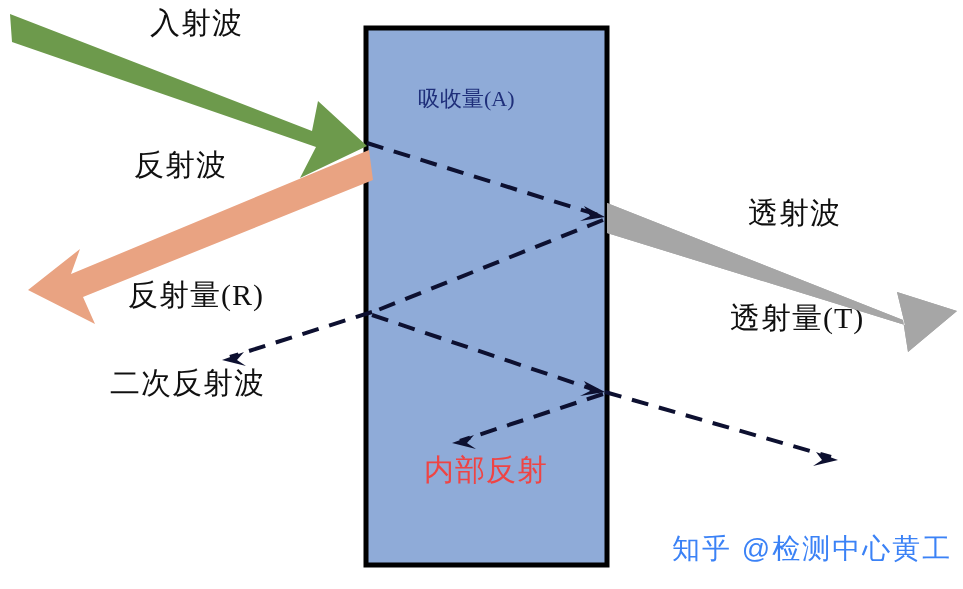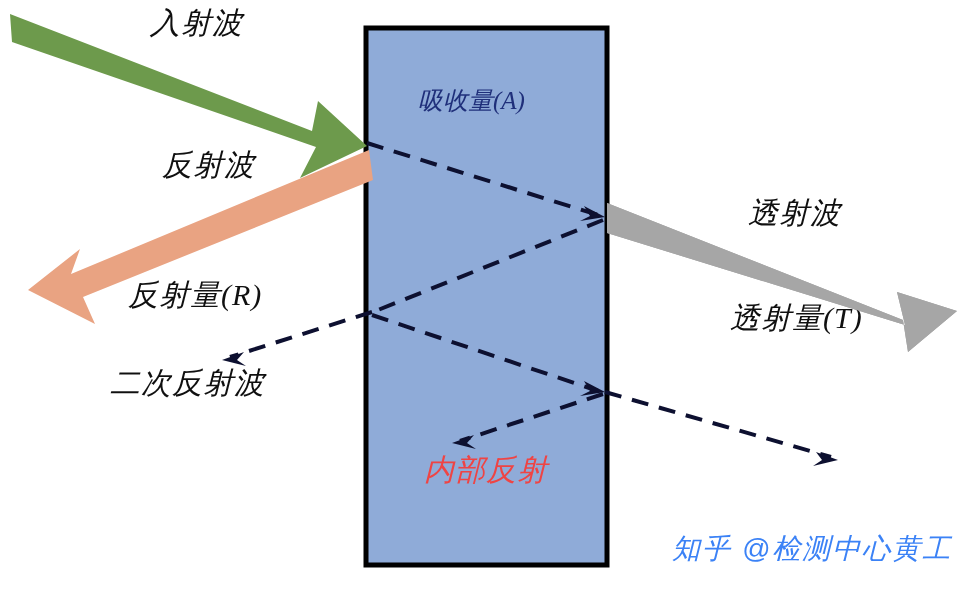--- a/index.html
+++ b/index.html
@@ -9,52 +9,51 @@
   }
   body {
     font-family: "Liberation Serif", "DejaVu Serif", serif;
   }
   #stage {
     position: relative;
     width: 963px;
     height: 589px;
     background: #ffffff;
     overflow: hidden;
-    font-style: italic;
   }
   #stage svg.layer {
     position: absolute;
     left: 0;
     top: 0;
     width: 963px;
     height: 589px;
   }
   .lbl {
     position: absolute;
     white-space: nowrap;
     line-height: 1;
     font-family: "Liberation Serif", "DejaVu Serif", serif;
     color: #101010;
   }
   .lbl-cjk {
     font-size: 30px;
     letter-spacing: 1px;
   }
   .lbl-incident   { left: 150px; top:  8px; }
-  .lbl-reflected  { left: 162px; top: 150px; }
+  .lbl-reflected  { left: 134px; top: 150px; }
   .lbl-refl-amt   { left: 128px; top: 280px; }
   .lbl-sec-refl   { left: 110px; top: 360px; margin-top: 8px; }
   .lbl-trans      { left: 748px; top: 198px; }
   .lbl-trans-amt  { left: 730px; top: 303px; }
   .lbl-sec-trans  { left: 722px; top: 478px; }
 
   .lbl-absorb {
     left: 418px;
     top: 88px;
-    font-size: 25px;
+    font-size: 22px;
     color: #1f2f7a;
     letter-spacing: 0px;
     text-align: right;
   }
   .lbl-internal {
     left: 424px;
     top: 455px;
     font-size: 30px;
     color: #ef4444;
     letter-spacing: 1px;

